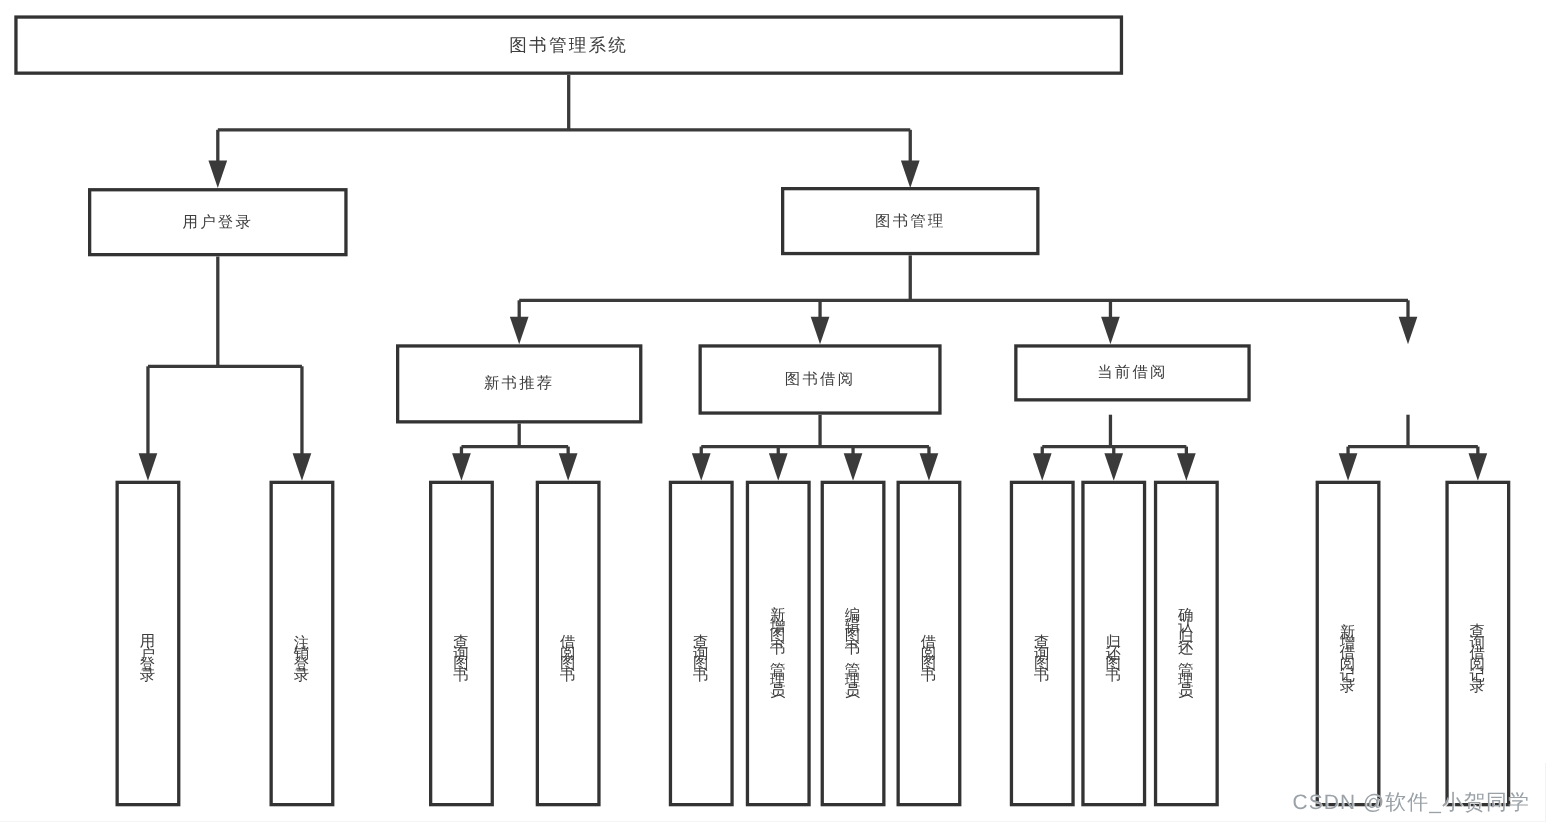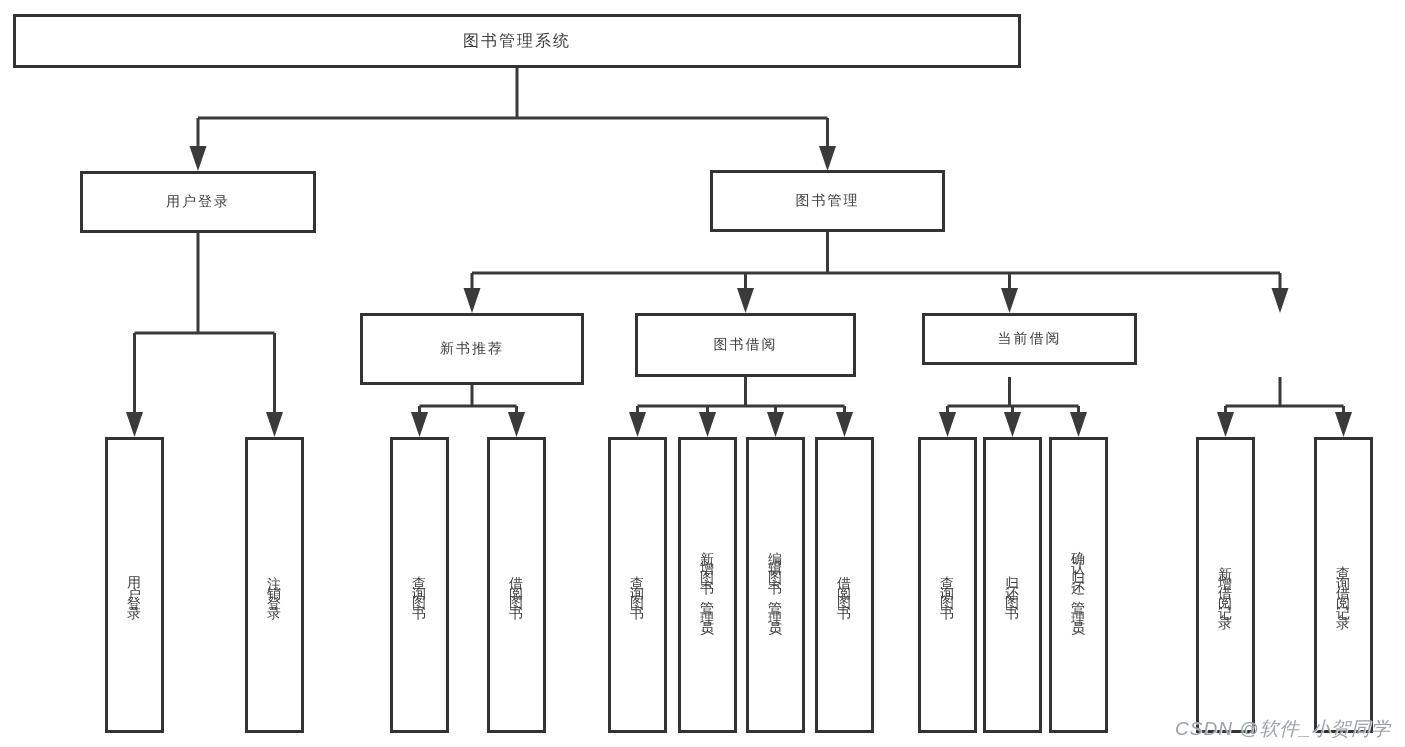--- a/index.html
+++ b/index.html
@@ -24,21 +24,20 @@
   .node.root{font-size:16px;}
   .leaf{width:59px;top:437px;height:296px;}
   .leaf .vtext{
     writing-mode:vertical-rl;text-orientation:mixed;
     letter-spacing:10px;line-height:1;white-space:nowrap;
   }
   #watermark{
     position:absolute;z-index:3;right:14px;bottom:5px;
     color:var(--watermark);font-size:19px;letter-spacing:1px;
     text-shadow:1px 1px 0 rgba(255,255,255,.8);
-    font-style:italic;
   }
 </style>
 </head>
 <body>
 
 <div id="canvas">
 
   <svg id="connectors" width="1405" height="747" viewBox="0 0 1405 747" aria-hidden="true">
 
     <path class="c" d="M517 68 V118"></path>

